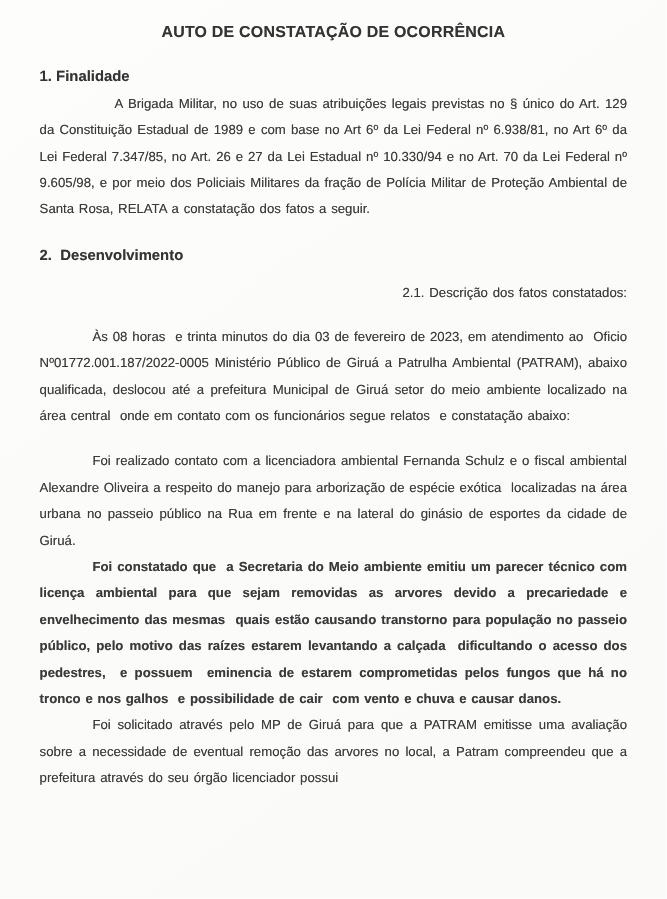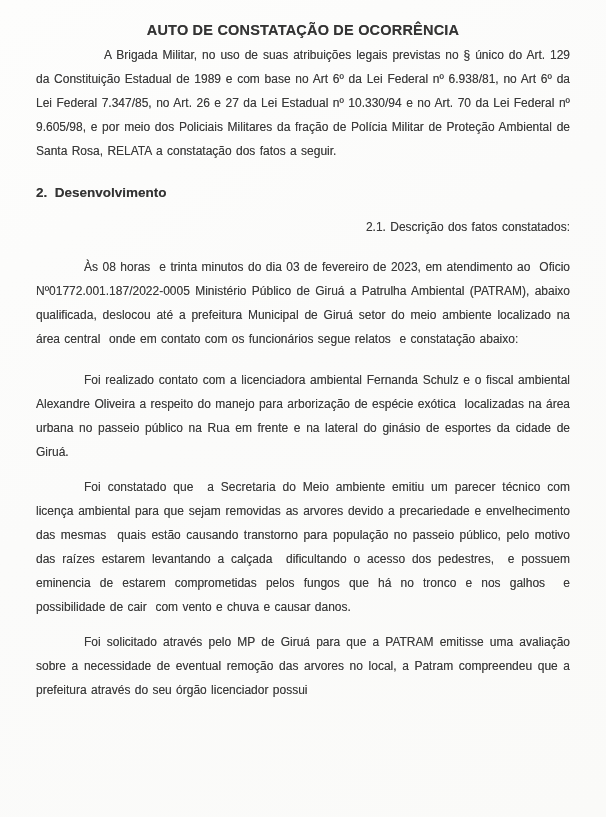--- a/index.html
+++ b/index.html
@@ -54,30 +54,31 @@
   .subheading {
     margin-top: 15px;
     text-indent: 48px;
     text-align: right;
   }
   .para.indent {
     text-indent: 48px;
   }
   .para.p-facts   { margin-top: 16px; }
   .para.p-contact { margin-top: 17px; }
-  .para.p-parecer { margin-top: 11px; }
-  .para.p-mp      { margin-top: 11px; }
+  .para.p-parecer { margin-top: 0; font-weight: bold; }
+  .para.p-mp      { }
 </style>
 </head>
 <body>
 
 <div class="page">
 
   <h1 class="doc-title">AUTO DE CONSTATAÇÃO DE OCORRÊNCIA</h1>
 
+  <h2 class="section-heading">1. Finalidade</h2>
 
   <p class="para first-section">A Brigada Militar, no uso de suas atribuições legais previstas no § único do Art. 129 da Constituição Estadual de 1989 e com base no Art 6º da Lei Federal nº 6.938/81, no Art 6º da Lei Federal 7.347/85, no Art. 26 e 27 da Lei Estadual nº 10.330/94 e no Art. 70 da Lei Federal nº 9.605/98, e por meio dos Policiais Militares da fração de Polícia Militar de Proteção Ambiental de Santa Rosa, RELATA a constatação dos fatos a seguir.</p>
 
   <h2 class="section-heading second">2.  Desenvolvimento</h2>
 
   <p class="para subheading">2.1. Descrição dos fatos constatados:</p>
 
   <p class="para indent p-facts">Às 08 horas  e trinta minutos do dia 03 de fevereiro de 2023, em atendimento ao  Oficio Nº01772.001.187/2022-0005 Ministério Público de Giruá a Patrulha Ambiental (PATRAM), abaixo qualificada, deslocou até a prefeitura Municipal de Giruá setor do meio ambiente localizado na área central  onde em contato com os funcionários segue relatos  e constatação abaixo:</p>
 
   <p class="para indent p-contact">Foi realizado contato com a licenciadora ambiental Fernanda Schulz e o fiscal ambiental Alexandre Oliveira a respeito do manejo para arborização de espécie exótica  localizadas na área urbana no passeio público na Rua em frente e na lateral do ginásio de esportes da cidade de Giruá.</p>

